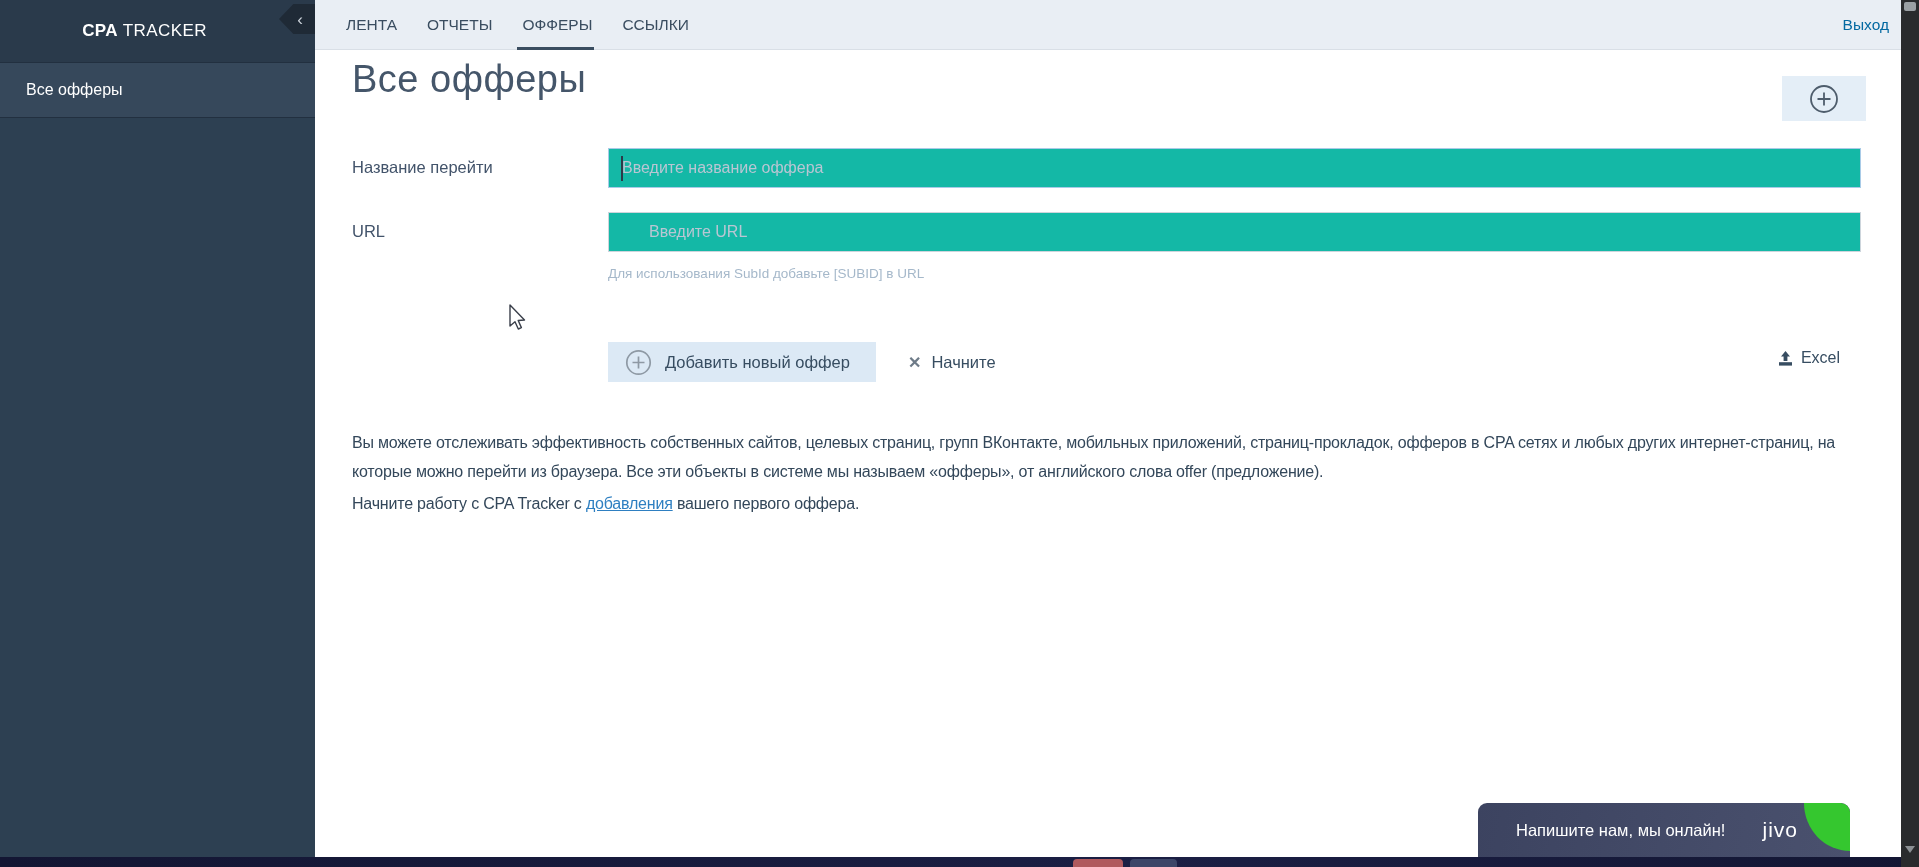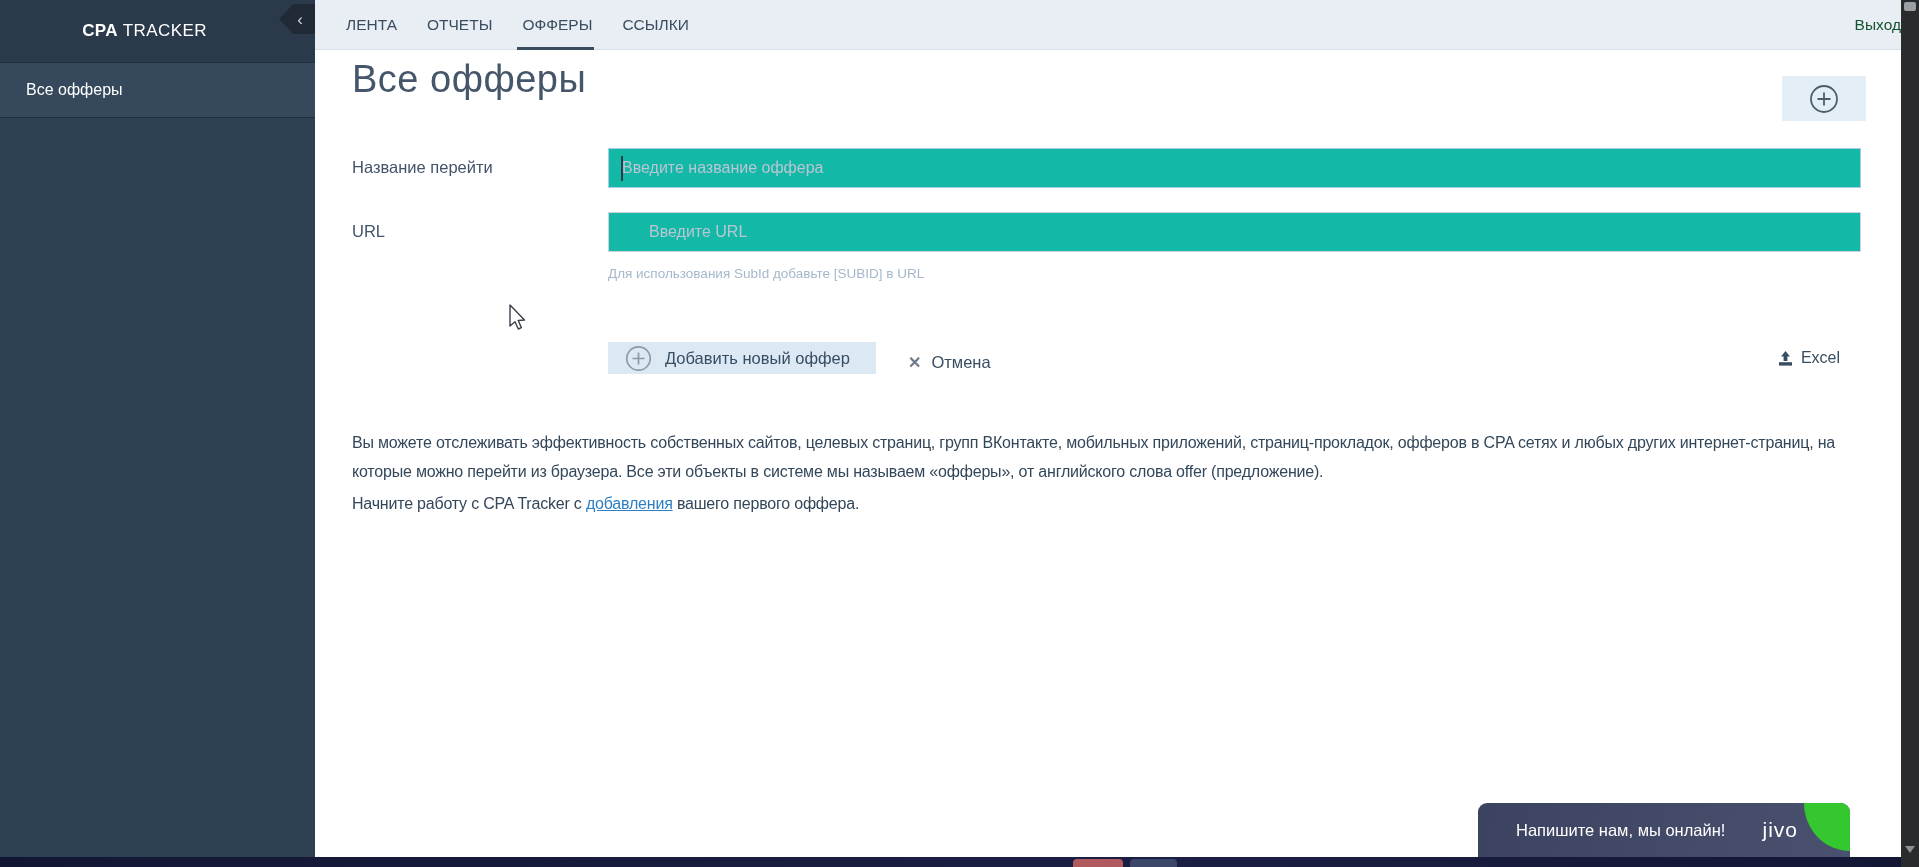--- a/index.html
+++ b/index.html
@@ -39,22 +39,22 @@
   }
   .tabs { display:flex; margin-left:16px; }
   .tab {
     display:flex; align-items:center; padding:0 15px; color:#3a4d60;
     font-size:15.5px; position:relative; cursor:pointer; white-space:nowrap;text-align:right;
   }
   .tab.active::after {
     content:""; position:absolute; left:10px; right:13px; bottom:-1px; height:3px; background:#3a4d60;
   }
   .logout {
-    margin-left:auto; display:flex; align-items:center; padding-right:0;
-    color:#14532d; font-size:15.5px; cursor:pointer;
+    margin-left:auto; display:flex; align-items:center; padding-right:12px;
+    color:#0369a1; font-size:15.5px; cursor:pointer;
   }
 
   
   .content { position:absolute; left:315px; top:50px; right:18px; bottom:10px; background:#fff; }
   .page-title {
     position:absolute; left:37px; top:8px; font-size:38px; font-weight:300;
     color:#45566a; letter-spacing:.5px;
   }
   .add-top-btn {
     position:absolute; right:35px; top:26px; width:84px; height:45px;
@@ -71,21 +71,21 @@
     font-size:16px; color:#42536a; font-family:"Liberation Sans",sans-serif; outline:none;
   }
   .text-input::placeholder { color:#b9c6d3; opacity:1; }
   .input-name { top:98px; border-color:#a9cbe7; }
   .input-url  { top:162px;padding-left:40px; }
   .caret { position:absolute; left:306px; top:106px; width:2px; height:25px; background:#2c3a49; }
 
   .hint { position:absolute; left:293px; top:216px; font-size:13.5px; color:#a5b8ca; }
 
   .submit-btn {
-    position:absolute; left:293px; top:292px; height:32px; padding:0 26px 0 17px;
+    position:absolute; left:293px; top:292px; height:40px; padding:0 26px 0 17px;
     background:#dce9f5; border:none; display:flex; gap:13px; align-items:center;
     font-size:16.5px; color:#374d61; font-family:inherit; cursor:pointer;
   }
   .cancel-btn {
     position:absolute; left:593px; top:292px; height:40px;
     display:flex; gap:10px; align-items:center; font-size:16.5px; color:#374d61;
     background:none; border:none; font-family:inherit; cursor:pointer;
   }
   .cancel-btn .x { color:#6e7b88; font-size:16px; font-weight:bold; }
   .excel-btn {
@@ -176,21 +176,21 @@
   <button class="submit-btn">
     <svg width="27" height="27" viewBox="0 0 27 27">
       <circle cx="13.5" cy="13.5" r="11.7" fill="none" stroke="#8e99a4" stroke-width="1.7"></circle>
       <path d="M13.5 7.5 V19.5 M7.5 13.5 H19.5" stroke="#8e99a4" stroke-width="1.7"></path>
     </svg>
     <span>Добавить новый оффер</span>
   </button>
 
   <button class="cancel-btn">
     <span class="x">✕</span>
-    <span>Отмена</span>
+    <span>Начните</span>
   </button>
 
   <button class="excel-btn">
     <svg width="17" height="17" viewBox="0 0 17 17">
       <path d="M8.5 1 L13 6.4 H10.4 V11 H6.6 V6.4 H4 Z" fill="#374d61"></path>
       <rect x="2" y="12.2" width="13" height="3.4" fill="#374d61"></rect>
     </svg>
     <span>Excel</span>
   </button>
 

